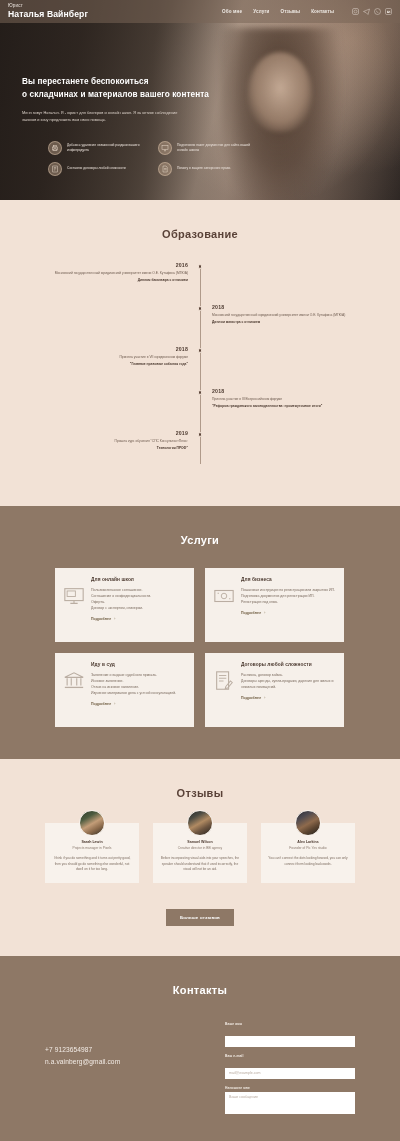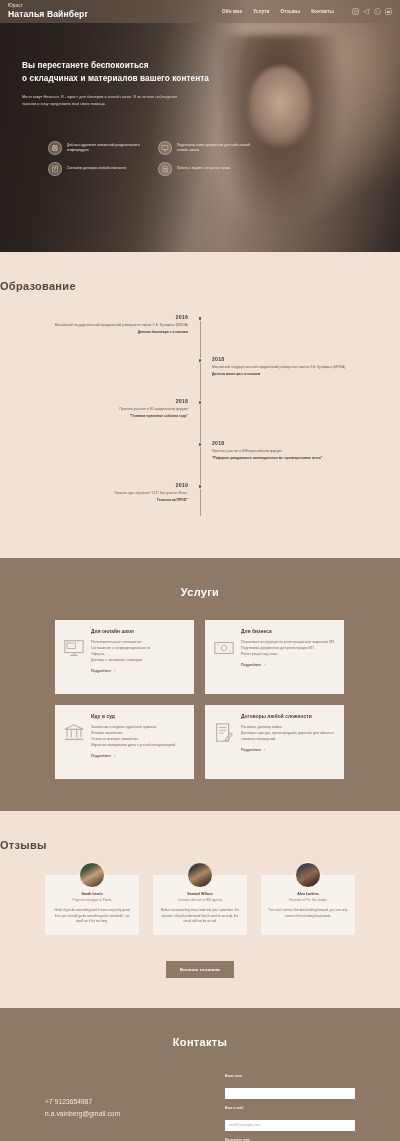--- a/index.html
+++ b/index.html
@@ -9,21 +9,21 @@
     background: #ffffff;
     width: 400px;
     overflow-x: hidden;
     color: #3a2f2a;
   }
 
   
   .hero {
     position: relative;
     width: 400px;
-    height: 252px;
+    height: 200px;
     overflow: hidden;
     background: #6e5a4d;
   }
   .hero-photo {
     position: absolute;
     inset: 0;
     background:
       radial-gradient(circle at 68% 40%, rgba(232,206,186,0.55) 0%, rgba(120,93,76,0.0) 42%),
       radial-gradient(circle at 88% 20%, rgba(210,170,140,0.45) 0%, rgba(120,93,76,0) 35%),
       linear-gradient(105deg, #3c3330 0%, #4a3e38 20%, #7a6a5e 38%, #b9a494 54%, #8d776a 70%, #5e4f46 86%, #2e2724 100%);
@@ -91,21 +91,21 @@
     cursor: pointer;
   }
   .socials { display: flex; gap: 4px; margin-left: 7px; align-items: center; }
   .soc { width: 7px; height: 7px; opacity: .85; cursor: pointer; }
   .soc svg { display: block; }
 
   
   .hero-content {
     position: absolute;
     left: 22px;
-    top: 60px;
+    top: 76px;
     width: 225px;
     z-index: 4;
   }
   .hero-title {
     font-size: 8.2px;
     line-height: 1.55;
     font-weight: bold;
     color: #ffffff;
     letter-spacing: .1px;
   }
@@ -145,20 +145,21 @@
     line-height: 1.62;
     color: #ece3dc;
   }
 
   
   .section-edu {
     background: #f2e2d6;
     padding: 28px 0 34px;
   }
   .sect-title {
+    text-align: center;
     font-size: 11px;
     font-weight: bold;
     color: #5a4238;
     letter-spacing: .3px;
   }
   .timeline {
     position: relative;
     margin: 22px auto 0;
     width: 320px;
   }

